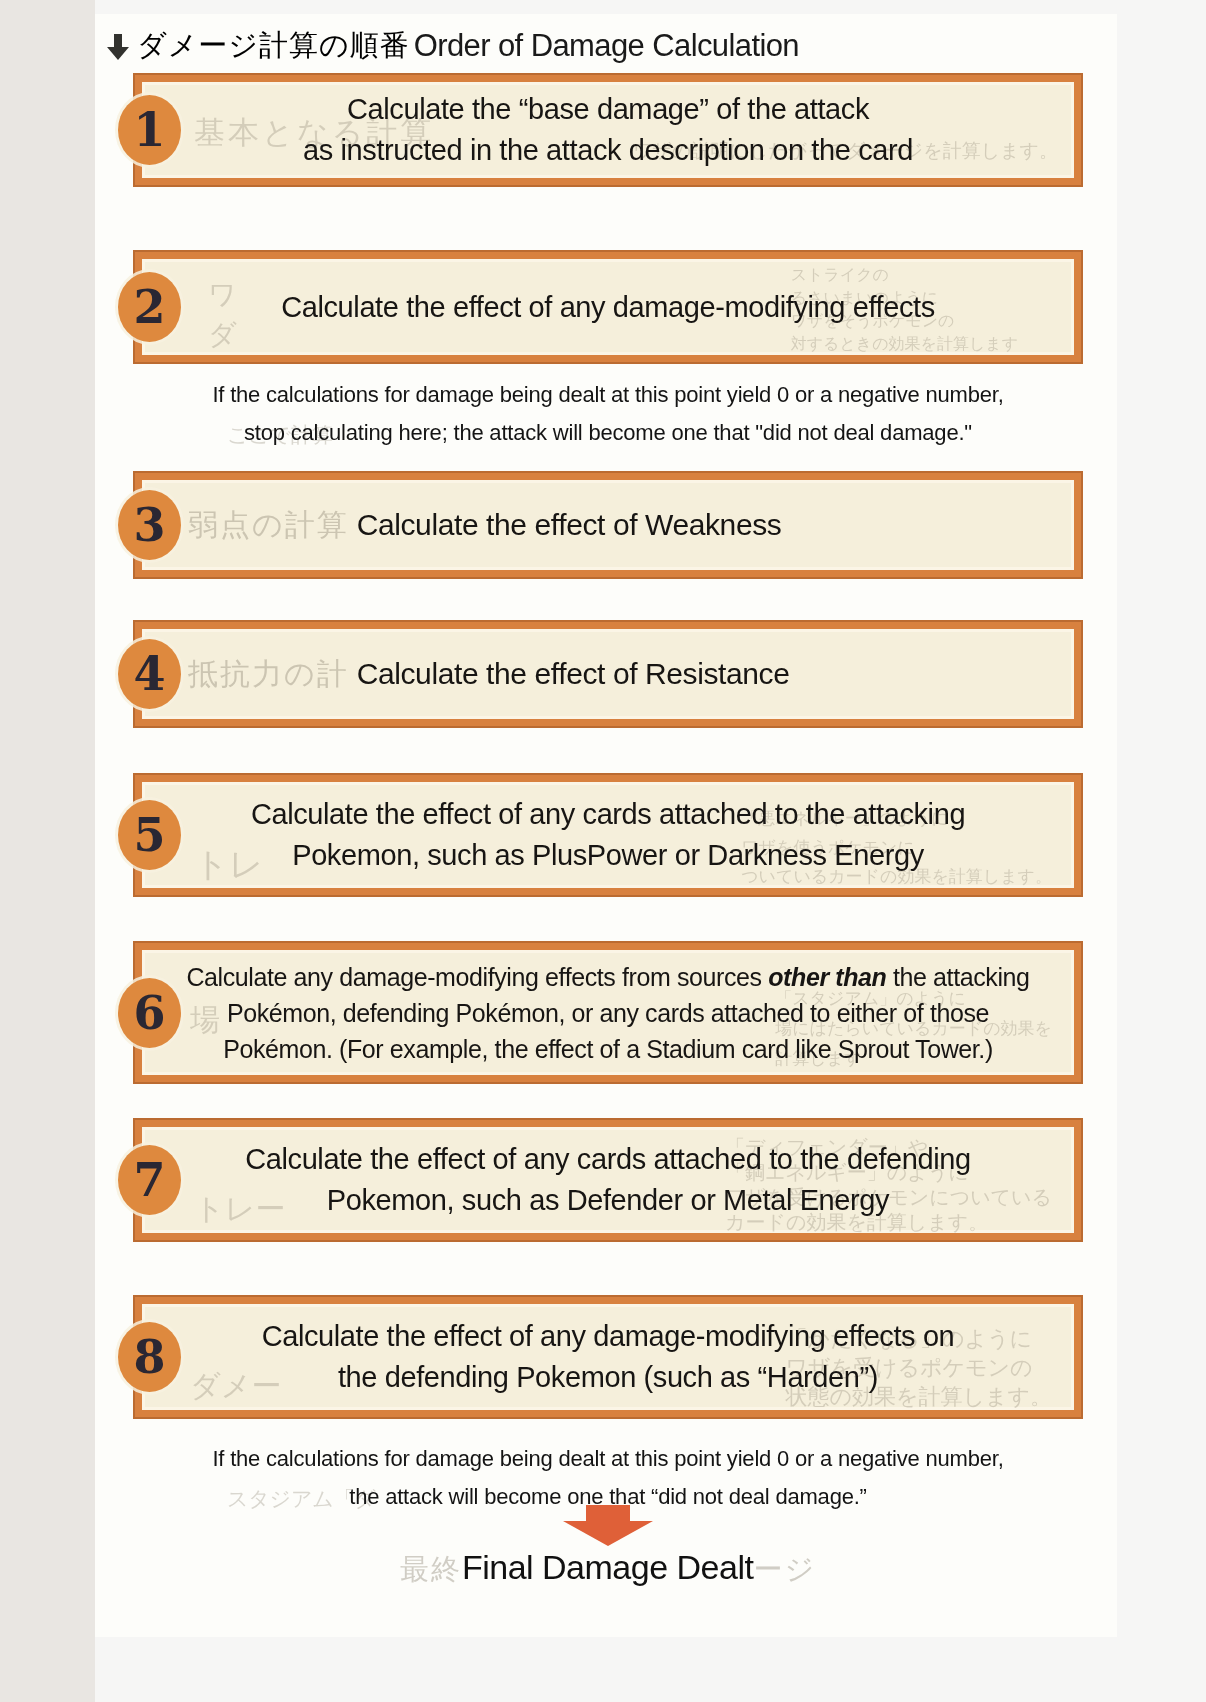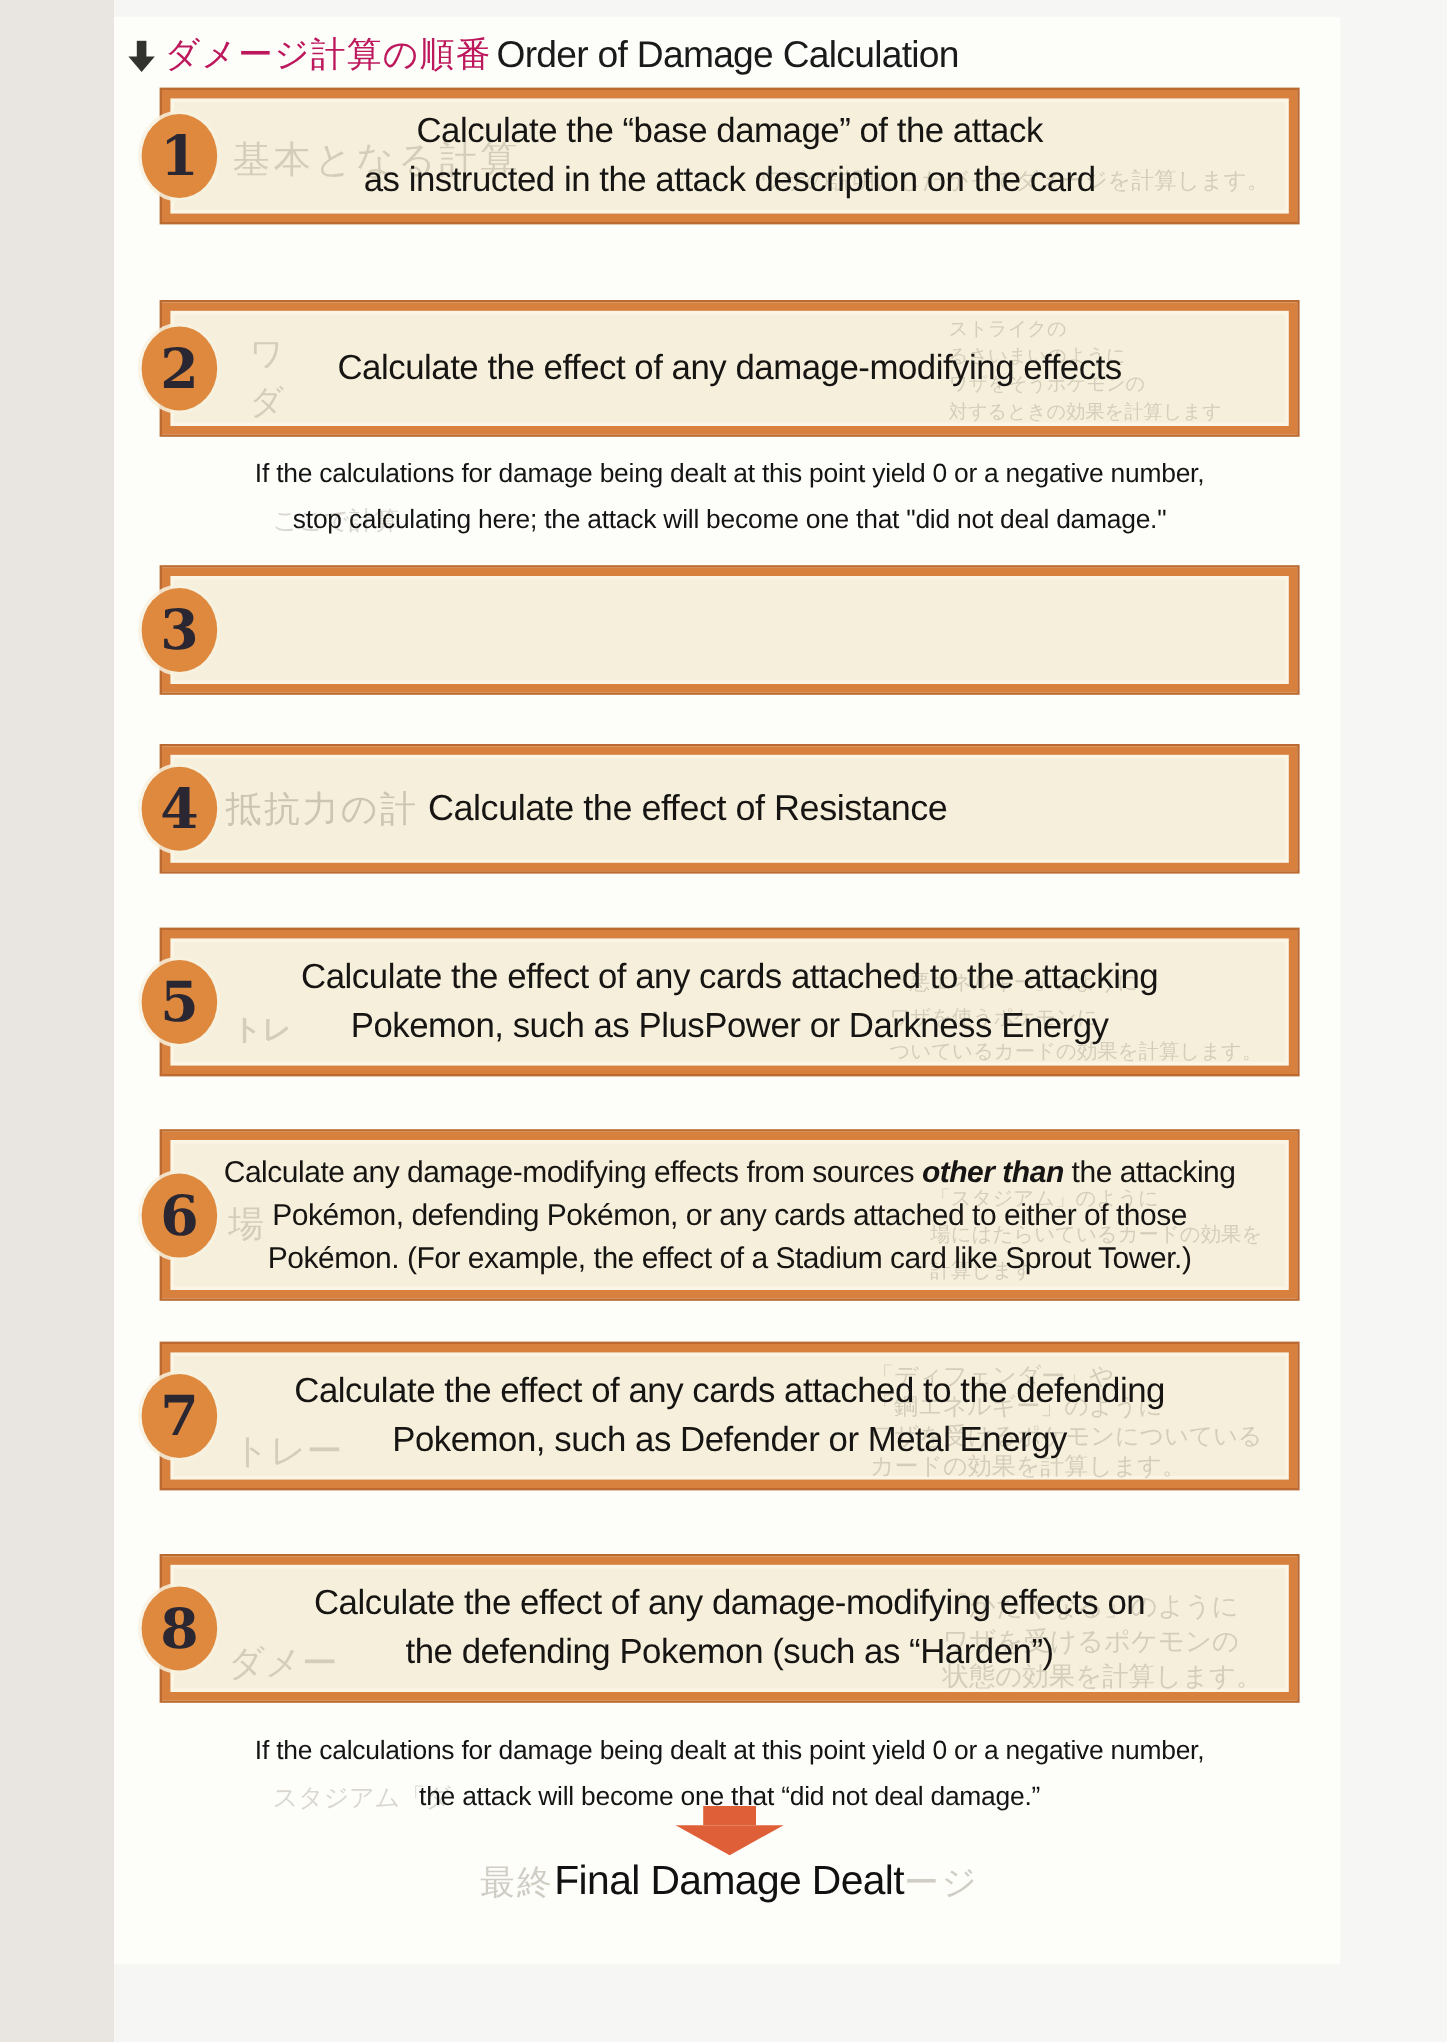--- a/index.html
+++ b/index.html
@@ -5,21 +5,21 @@
   html,body{margin:0;padding:0;}
   body{font-family:"Liberation Sans",sans-serif;}
   .canvas{position:relative;width:1206px;height:1702px;background:#f6f6f5;overflow:hidden;}
   .left-margin{position:absolute;left:0;top:0;width:95px;height:100%;background:#e9e6e2;}
   .page{position:absolute;left:95px;top:14px;width:1022px;height:1623px;background:#fdfdfa;}
 
   .title{position:absolute;left:12px;top:12px;display:flex;align-items:center;}
   .title-arrow{width:22px;height:30px;position:relative;margin-top:2px;}
   .title-arrow .stem{position:absolute;left:7px;top:2px;width:8px;height:14px;background:#32322e;}
   .title-arrow .head{position:absolute;left:0;top:15px;width:0;height:0;border-left:11px solid transparent;border-right:11px solid transparent;border-top:13px solid #32322e;}
-  .title-jp{font-size:29px;color:#be185d;letter-spacing:1px;margin:0 4px 0 8px;}
+  .title-jp{font-size:29px;color:#000000;letter-spacing:1px;margin:0 4px 0 8px;}
   .title-en{font-size:31px;color:#1a1a1a;letter-spacing:-0.6px;}
 
   .step{position:absolute;left:40px;width:946px;background:#f5efdb;border:7px solid #d8813f;
         box-shadow:0 0 0 2px #bb6b31, inset 0 0 0 3px #fbf5e6;box-sizing:border-box;
         display:flex;align-items:center;justify-content:center;}
   .num{position:absolute;left:-24px;top:50%;transform:translateY(-50%);width:63px;height:70px;border-radius:50%;
        background:#de893e;color:#2a2733;font-family:"DejaVu Serif",serif;font-weight:bold;font-size:46px;
        display:flex;align-items:center;justify-content:center;box-shadow:0 0 0 3px rgba(247,241,223,.85);z-index:2;}
   .lines{position:relative;z-index:1;text-align:center;font-size:29px;line-height:41px;color:#171513;letter-spacing:-0.4px;width:100%;}
   .lines.small{font-size:25px;line-height:36px;}
@@ -79,33 +79,37 @@
     </div>
 
     <div class="note" style="top:362px;">
       <span class="jp-frag" style="left:92px;top:40px;">ここで計算</span>
       <div class="nline">If the calculations for damage being dealt at this point yield 0 or a negative number,</div>
       <div class="nline">stop calculating here; the attack will become one that "did not deal damage."</div>
     </div>
 
     <div class="step" style="top:459px;height:104px;">
       <div class="num">3</div>
+      <div class="row">
+        <span class="jp-inline" style="font-size:30px;">弱点の計算</span>
+        <span>Calculate the effect of Weakness</span>
+      </div>
     </div>
 
     <div class="step" style="top:608px;height:104px;">
       <div class="num">4</div>
       <div class="row">
         <span class="jp-inline" style="font-size:30px;">抵抗力の計</span>
         <span>Calculate the effect of Resistance</span>
       </div>
     </div>
 
     <div class="step" style="top:761px;height:120px;">
       <div class="num">5</div>
-      <div class="jp" style="left:52px;top:60px;font-size:24px;font-weight:bold;">トレ</div>
+      <div class="jp" style="left:52px;top:60px;font-size:34px;">トレ</div>
       <div class="jp" style="right:22px;top:22px;font-size:17px;line-height:29px;">「悪エネルギー」のように
 ワザを使うポケモンに
 ついているカードの効果を計算します。</div>
       <div class="lines">
         <div>Calculate the effect of any cards attached to the attacking</div>
         <div>Pokemon, such as PlusPower or Darkness Energy</div>
       </div>
     </div>
 
     <div class="step" style="top:929px;height:139px;">

